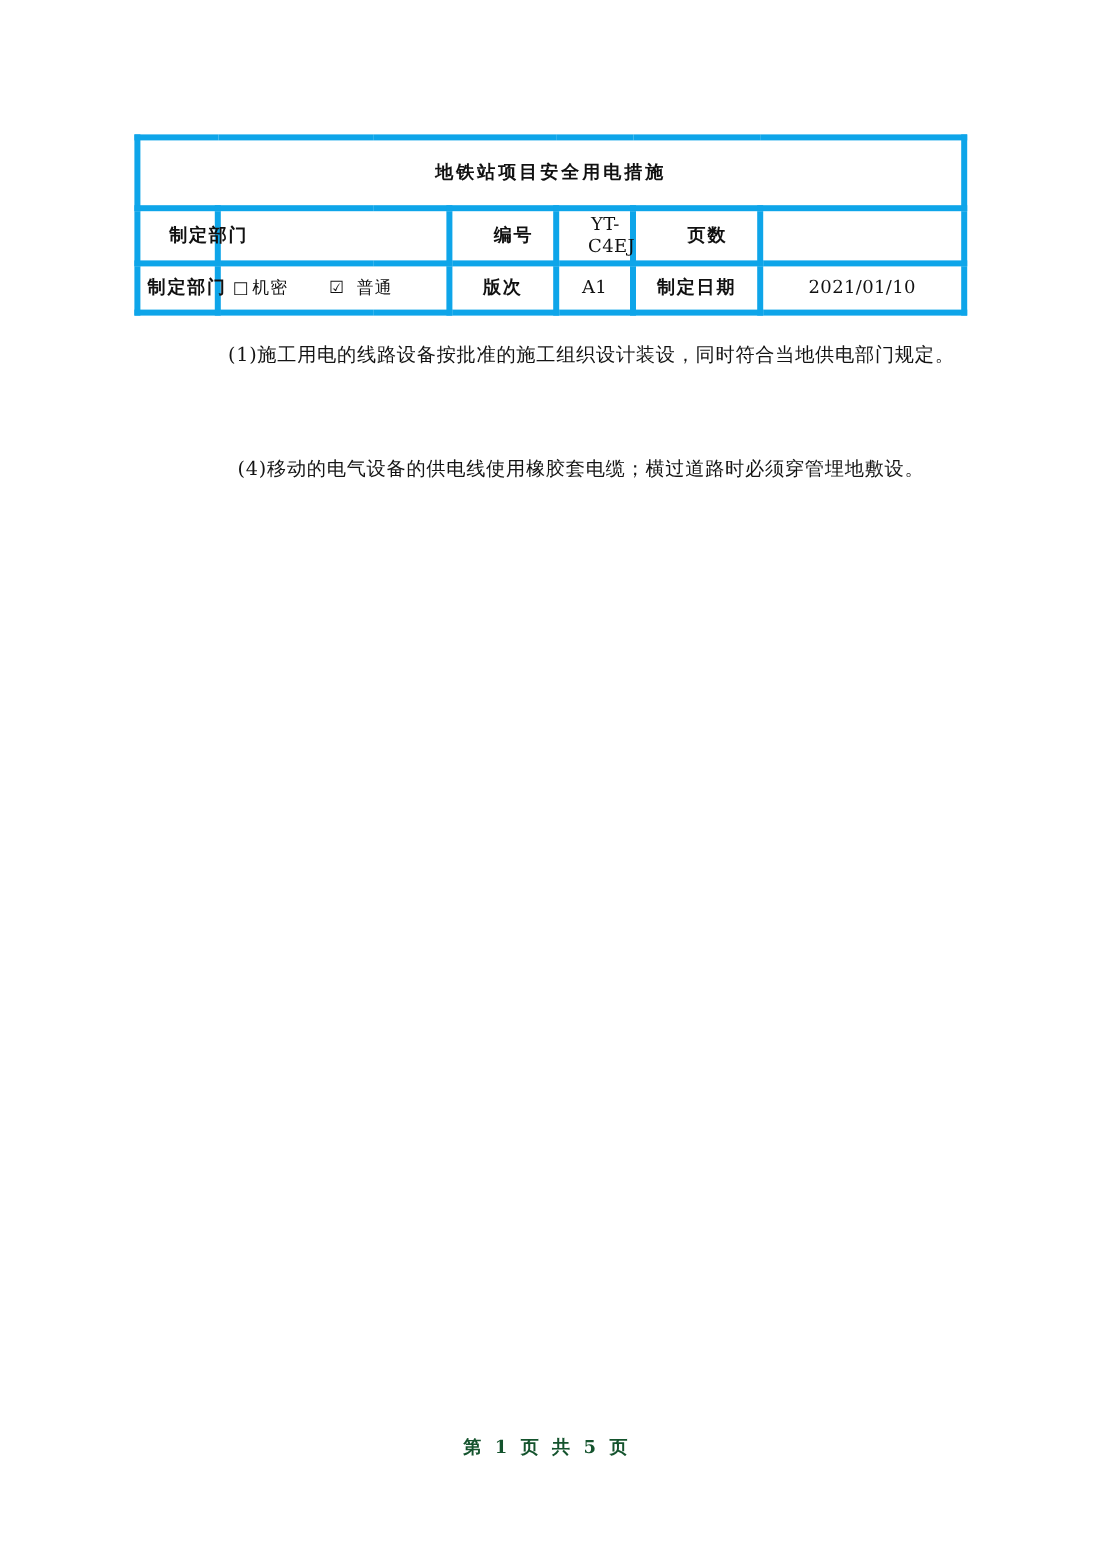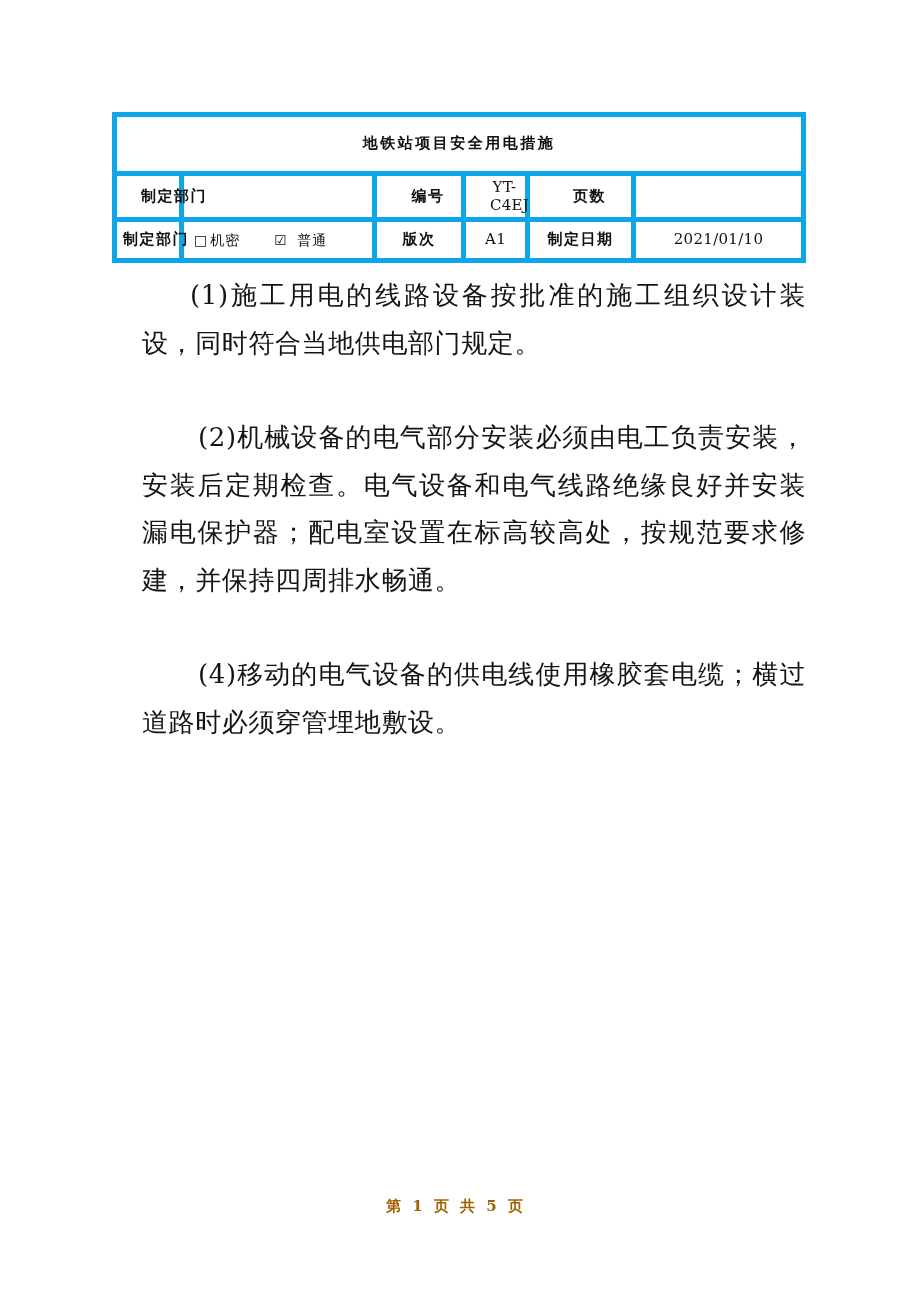--- a/index.html
+++ b/index.html
@@ -96,21 +96,21 @@
 
   
   .body-area {
     position: absolute;
     left: 112px;
     top: 272px;
     width: 700px;
   }
   .para {
     font-family: "DejaVu Serif", "Liberation Serif", serif;
-    font-size: 26px;
+    font-size: 16px;
     line-height: 47.5px;
     letter-spacing: 0.6px;
     color: #141414;
     text-align: justify;
     text-justify: inter-character;
     margin: 0;
     white-space: pre-wrap;
   }
   .para-1 {
     text-indent: 48px;
@@ -134,21 +134,21 @@
   .footer {
     position: absolute;
     left: 0;
     top: 1197px;
     width: 912px;
     text-align: center;
     font-family: "DejaVu Serif", "Liberation Serif", serif;
     font-size: 15px;
     font-weight: bold;
     letter-spacing: 3px;
-    color: #a16207;
+    color: #14532d;
   }
 </style>
 </head>
 <body>
 
 <div class="page">
 
   <table class="hdr-table">
     <colgroup>
       <col style="width:67px">
@@ -187,19 +187,18 @@
         <td class="lbl">版次</td>
         <td class="val-mono">A1</td>
         <td class="lbl">制定日期</td>
         <td class="val-mono">2021/01/10</td>
       </tr>
     </tbody>
   </table>
 
   <div class="body-area">
     <p class="para para-1">(1)施工用电的线路设备按批准的施工组织设计装设，同时符合当地供电部门规定。</p>
-    <p class="para para-n">(2)机械设备的电气部分安装必须由电工负责安装，安装后定期检查。电气设备和电气线路绝缘良好并安装漏电保护器；配电室设置在标高较高处，按规范要求修建，并保持四周排水畅通。</p>
     <p class="para para-n">(4)移动的电气设备的供电线使用橡胶套电缆；横过道路时必须穿管埋地敷设。</p>
   </div>
 
   <div class="footer">第 1 页 共 5 页</div>
 
 </div>
 
 </body></html>

